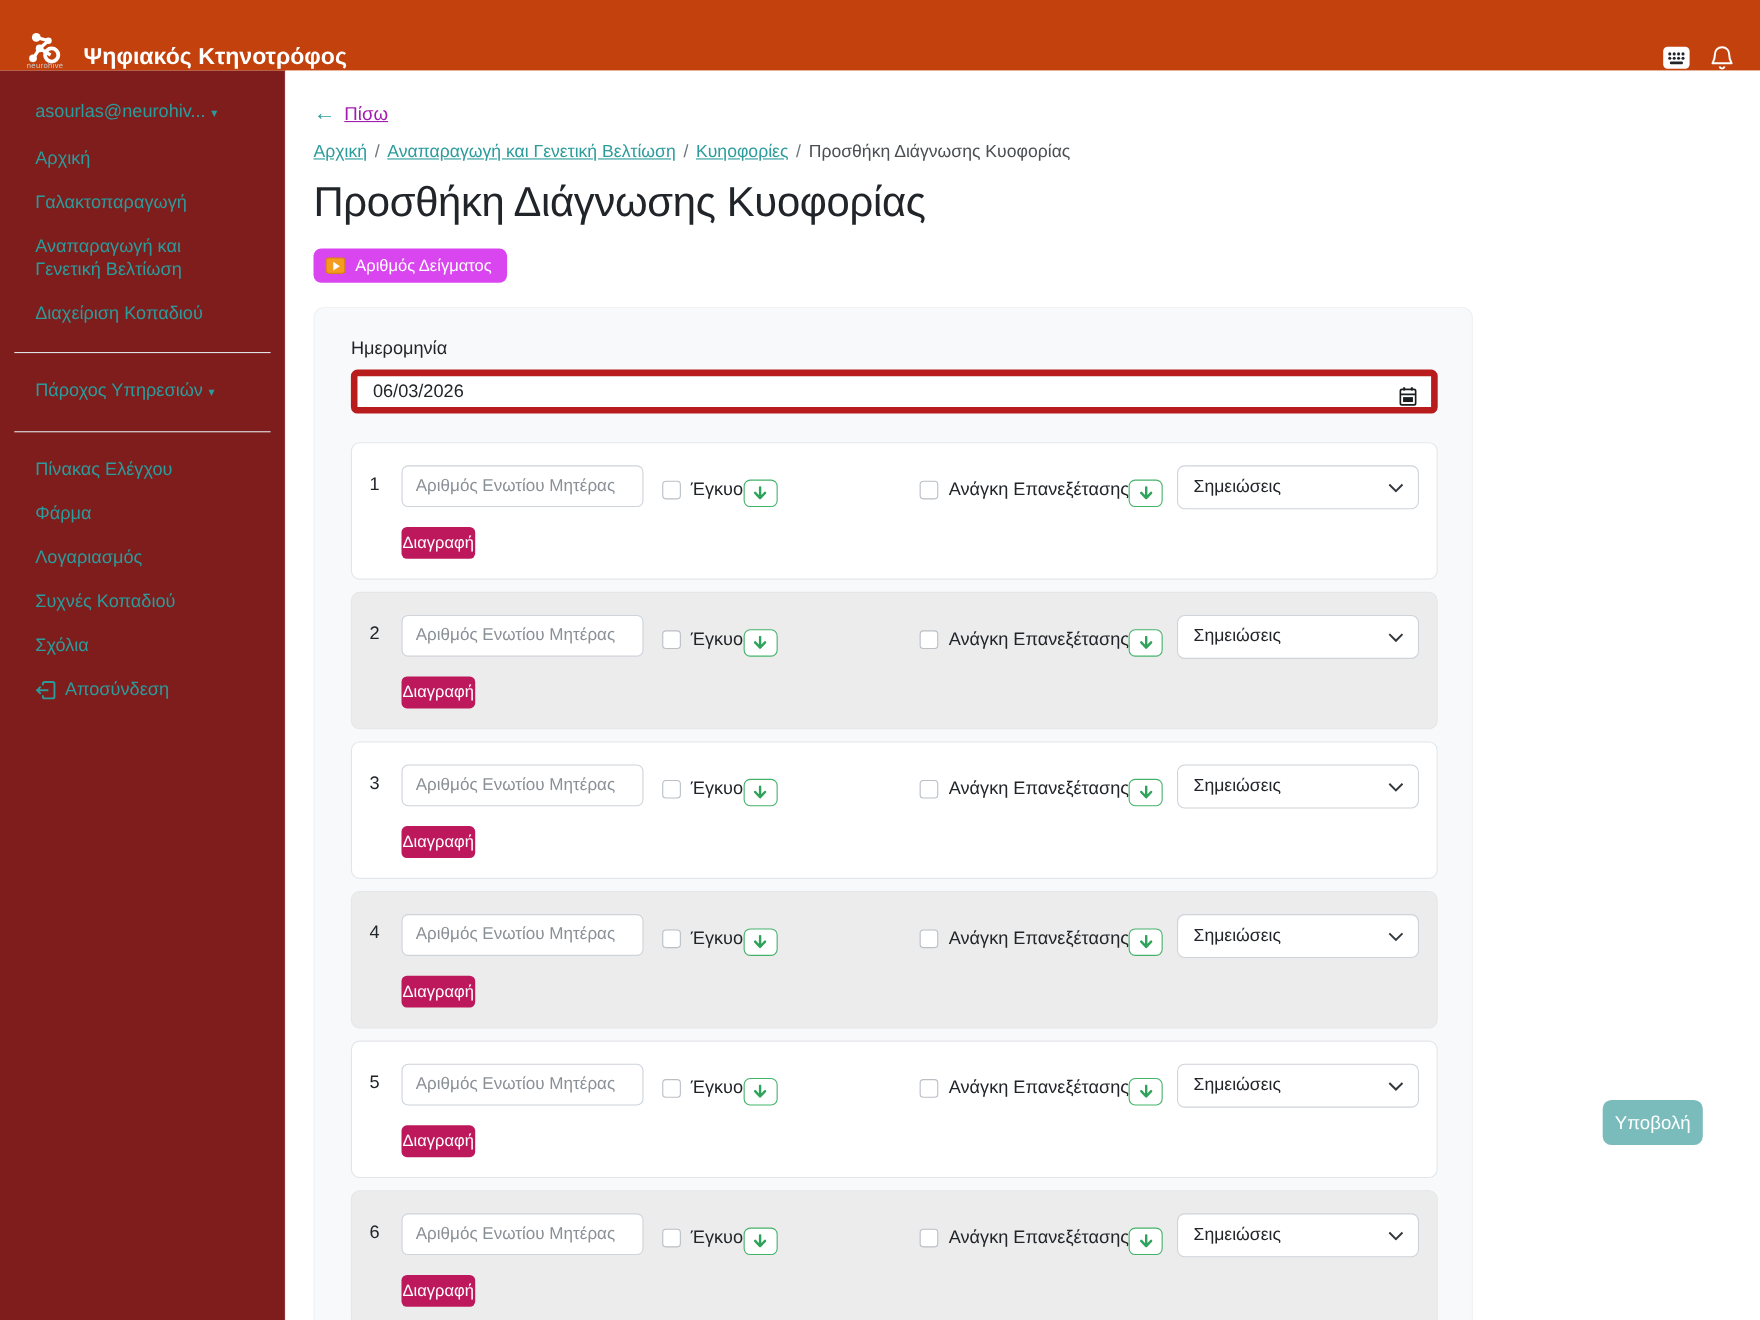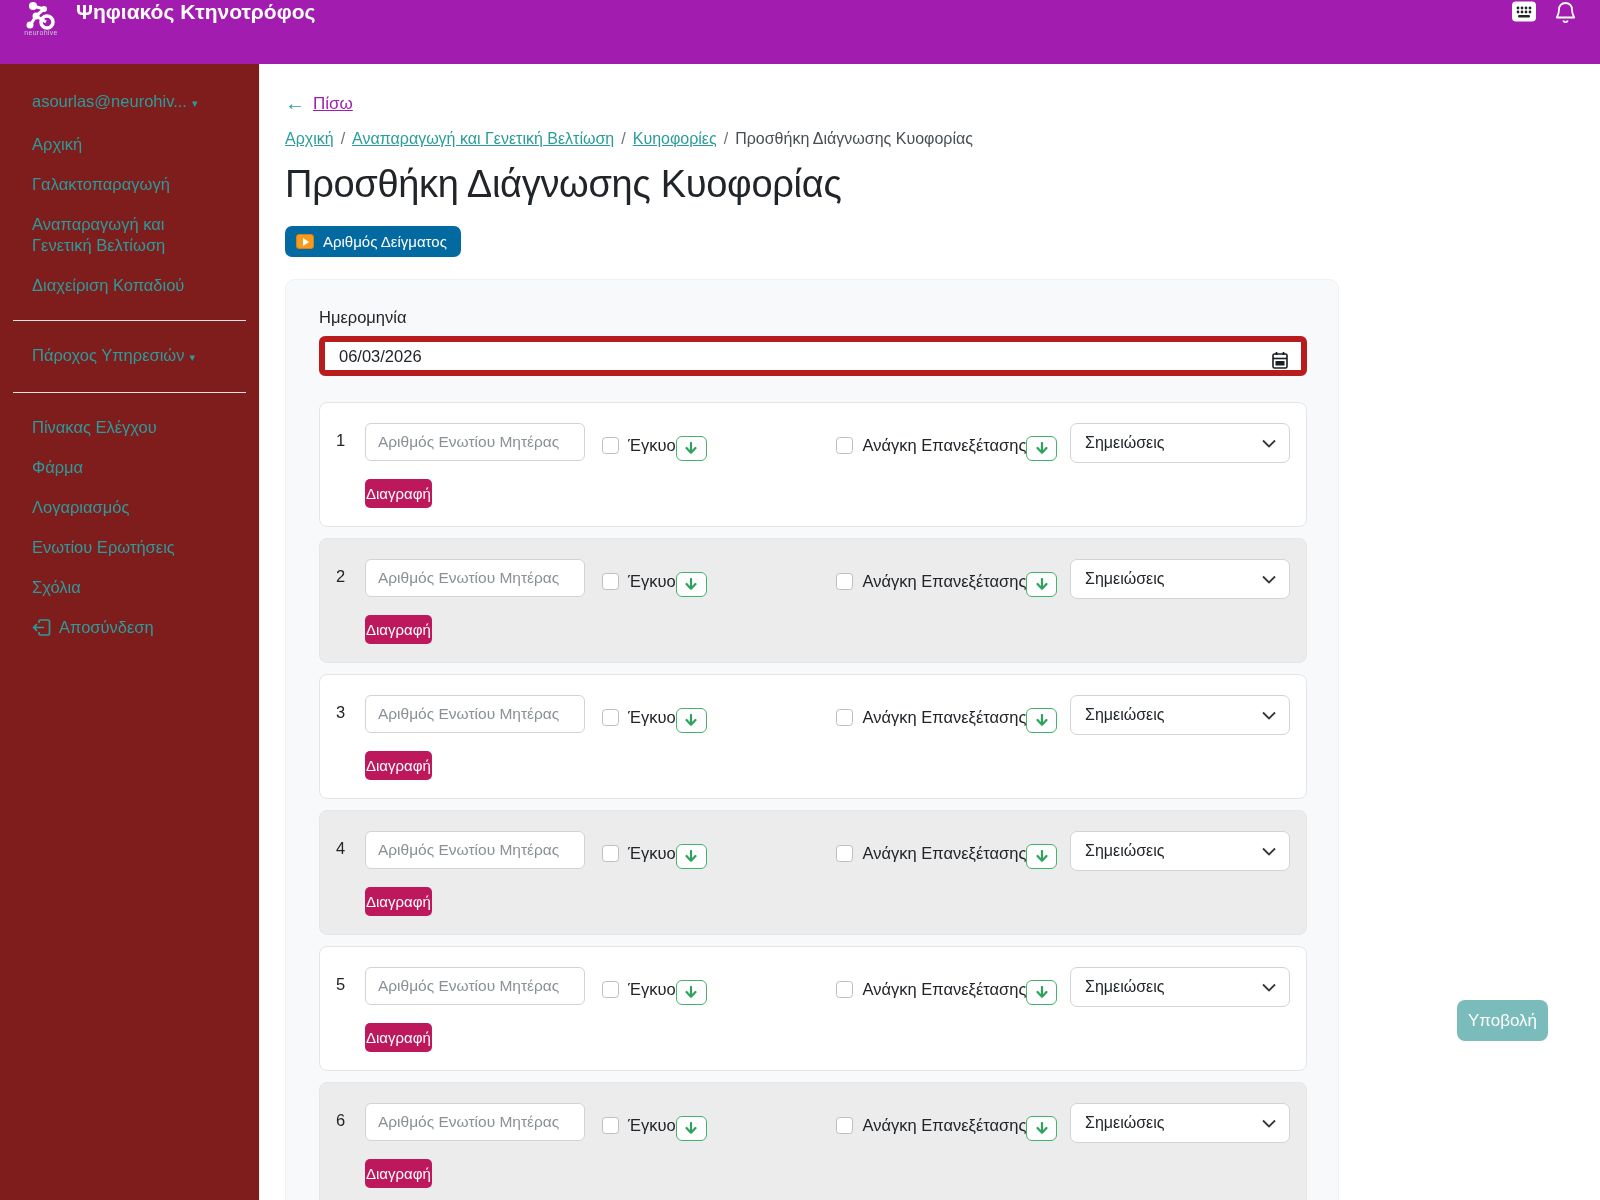--- a/index.html
+++ b/index.html
@@ -1,21 +1,21 @@
 <!DOCTYPE html>
 <html><head>
 <meta charset="utf-8">
 <style>
   * { margin:0; padding:0; box-sizing:border-box; }
   html,body { width:1600px; height:1200px; overflow:hidden; background:#fff;
     font-family:"Liberation Sans", sans-serif; }
 
   
   .navbar { position:absolute; top:0; left:0; width:1600px; height:64px;
-    background:#a21caf; display:flex; align-items:flex-start; padding:0 16px; z-index:10; }
+    background:#c2410c; display:flex; align-items:flex-end; padding:0 16px; z-index:10; }
   .logo-wrap { display:flex; flex-direction:column; align-items:center; width:46px; margin-left:2px; }
   .logo-sub { color:#c7ccd1; font-size:7px; margin-top:-3px; letter-spacing:.3px; }
   .brand { color:#fff; font-size:21px; font-weight:600; margin-left:12px; }
   .nav-spacer { flex:1; }
   .quickstart-btn { background:#2E9D9B; color:#f2fbfb; border:none; border-radius:8px;
     height:37px; padding:0 23px; font-size:17.5px; font-family:inherit; cursor:pointer; margin-right:18px; }
   .nav-icon { margin-right:18px; display:flex; align-items:center; cursor:pointer; }
   .nav-icon:last-child { margin-right:8px; }
 
   
@@ -33,21 +33,21 @@
     padding:28px 0 0 25px; background:#fff; }
   .back-row { display:flex; align-items:center; gap:8px; margin-bottom:15px; }
   .back-arrow { color:#2B9C9B; font-size:20px; font-weight:bold; }
   .back-link { color:#a21caf; font-size:17px; text-decoration:underline; cursor:pointer; }
   .breadcrumb { font-size:16px; margin-bottom:15px; display:flex; align-items:center; flex-wrap:wrap; }
   .crumb-link { color:#2B9C9B; text-decoration:underline; cursor:pointer; }
   .crumb-sep { color:#6c757d; padding:0 7px; }
   .crumb-current { color:#4a4f54; }
   .page-title { font-size:38px; font-weight:500; color:#212529; margin:10px 0 20px; letter-spacing:-.3px; }
 
-  .sample-btn { display:inline-flex; align-items:center; gap:9px; background:#0369a1; color:#fff;
+  .sample-btn { display:inline-flex; align-items:center; gap:9px; background:#d946ef; color:#fff;
     border:none; border-radius:7px; padding:7px 14px 7px 11px; font-size:15px; font-family:inherit;
     cursor:pointer; margin-bottom:22px; }
   .play-box { width:18px; height:15px; background:#F49B20; border:1px solid #d9830c; border-radius:3px;
     display:flex; align-items:center; justify-content:center; }
   .play-tri { width:0; height:0; border-left:6px solid #fff; border-top:4px solid transparent;
     border-bottom:4px solid transparent; margin-left:1px; }
 
   
   .panel { width:1054px; background:#F8F9FA; border:1px solid #f0f1f3; border-radius:10px;
     padding:28px 33px 60px; }
@@ -135,21 +135,21 @@
   <a class="side-item">Αρχική</a>
   <a class="side-item">Γαλακτοπαραγωγή</a>
   <a class="side-item" style="width:200px">Αναπαραγωγή και Γενετική Βελτίωση</a>
   <a class="side-item">Διαχείριση Κοπαδιού</a>
   <hr class="side-divider">
   <a class="side-item"><span>Πάροχος Υπηρεσιών</span><span class="caret">▾</span></a>
   <hr class="side-divider">
   <a class="side-item">Πίνακας Ελέγχου</a>
   <a class="side-item">Φάρμα</a>
   <a class="side-item">Λογαριασμός</a>
-  <a class="side-item">Ενωτίου Ερωτήσεις</a>
+  <a class="side-item">Συχνές Κοπαδιού</a>
   <a class="side-item">Σχόλια</a>
   <a class="side-item logout-row">
     <svg width="19" height="17" viewBox="0 0 19 17">
       <path d="M7 4 V2.5 a1.5 1.5 0 0 1 1.5 -1.5 H16 a1.5 1.5 0 0 1 1.5 1.5 V14.5 a1.5 1.5 0 0 1 -1.5 1.5 H8.5 A1.5 1.5 0 0 1 7 14.5 V13" fill="none" stroke="#2B9C9B" stroke-width="1.7"></path>
       <path d="M12 8.5 H2 M5 5.2 L1.7 8.5 L5 11.8" fill="none" stroke="#2B9C9B" stroke-width="1.7"></path>
     </svg>
     <span>Αποσύνδεση</span>
   </a>
 </aside>
 

